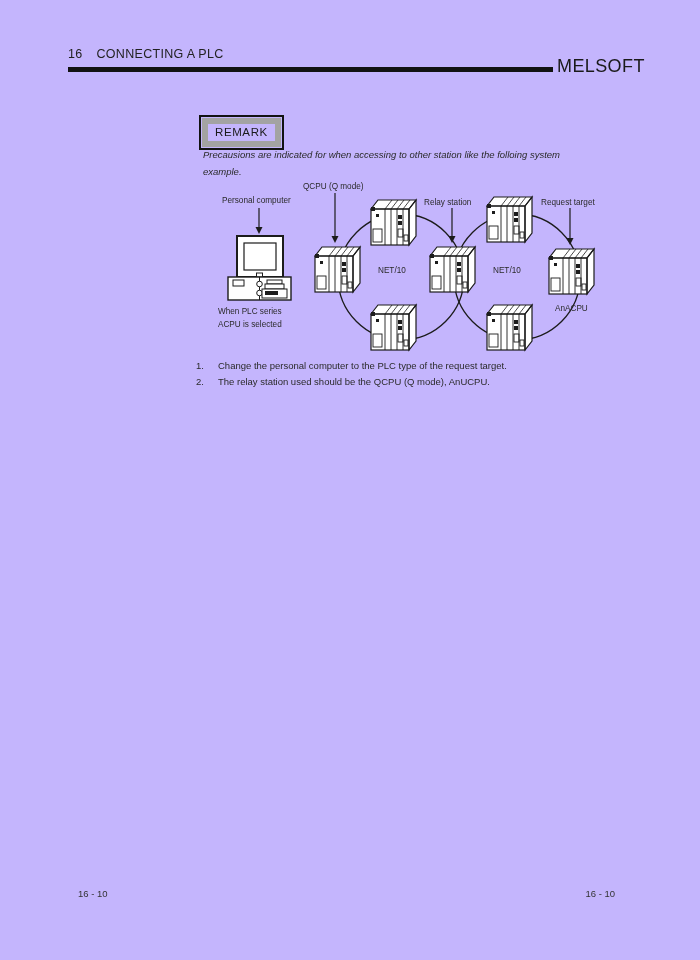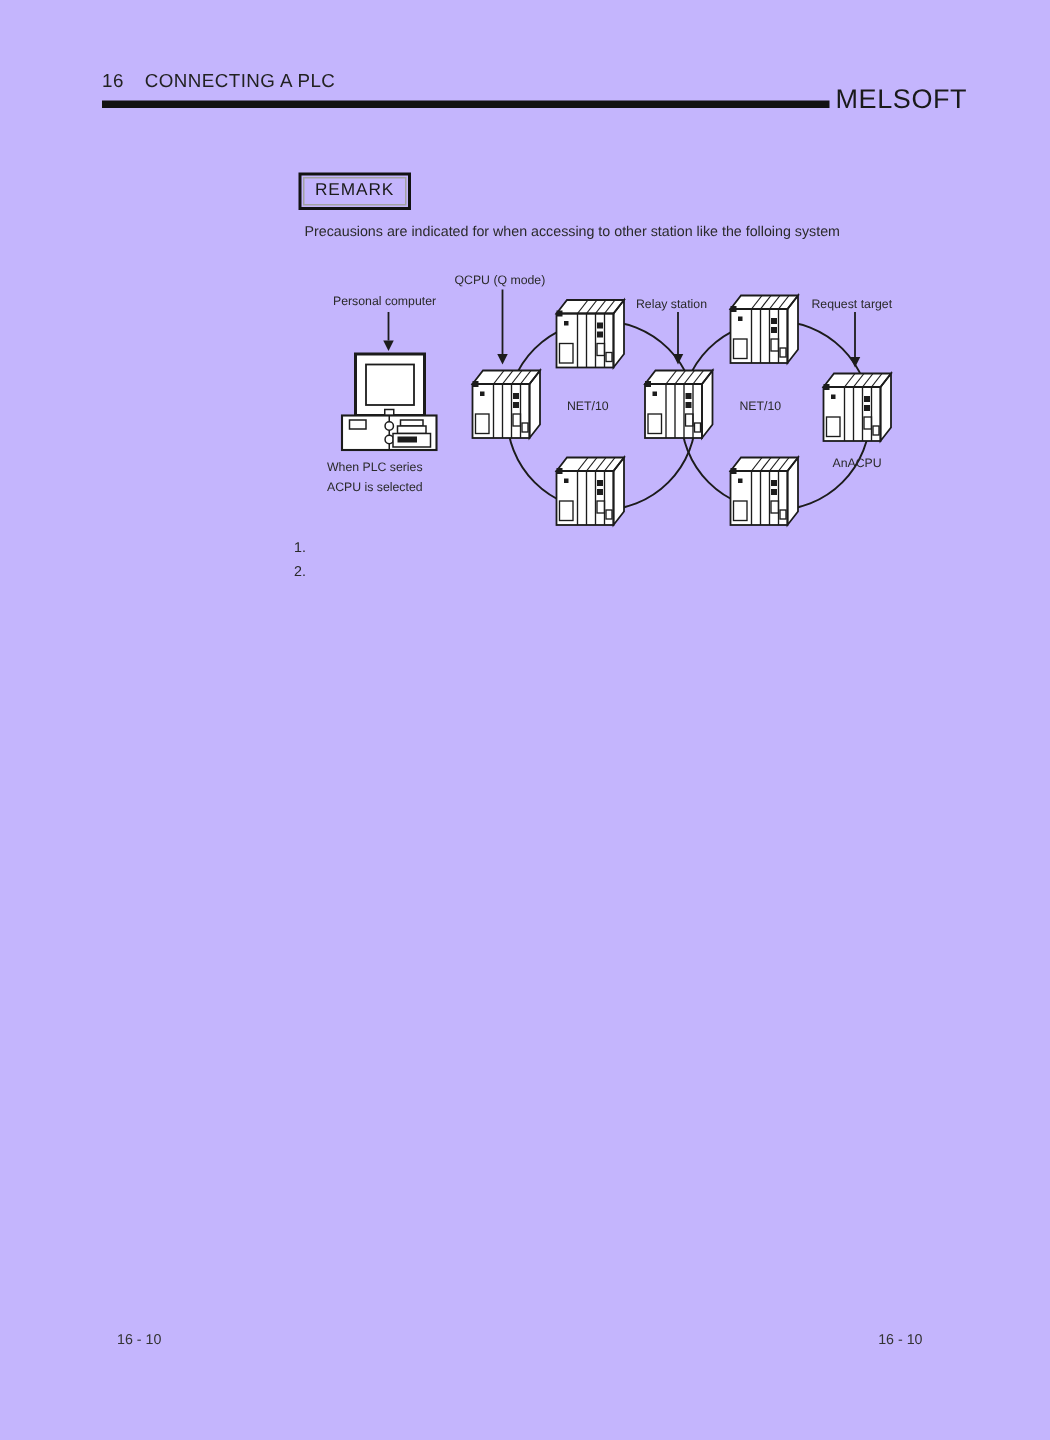--- a/index.html
+++ b/index.html
@@ -16,27 +16,27 @@
   .abs { position: absolute; }
 
   
   .chapter { left: 68px; top: 47px; font-size: 12.5px; letter-spacing: 0.3px; display: flex; gap: 14px; color: #222; }
   .rule { left: 68px; top: 67px; width: 485px; height: 5px; background: #121212; }
   .brand { left: 557px; top: 56px; font-size: 18px; letter-spacing: 0.4px; color: #1a1a1a; }
 
   
   .remark-box {
     left: 202px; top: 118px;
-    border: 1px solid #a3a3a3;
+    border: 6px solid #a3a3a3;
     outline: 2px solid #121212;
     outline-offset: 1px;
     padding: 2px 7px 3px 7px;
     font-size: 11.5px; letter-spacing: 0.6px; color: #1a1a1a;
   }
-  .para { left: 203px; top: 146px; width: 450px; font-size: 9.5px; line-height: 17px; color: #2a2a2a; }
+  .para { left: 203px; top: 146px; width: 450px; font-size: 9.5px; line-height: 17px; color: #2a2a2a; font-style: italic; }
 
   
   .diagram { left: 200px; top: 180px; }
   .diagram text { font-family: "Liberation Sans", sans-serif; font-size: 8.2px; fill: #2a2a2a; }
 
   
   .notes { left: 196px; top: 358px; font-size: 9.5px; line-height: 15.5px; color: #2a2a2a; }
   .note-item { display: flex; }
   .note-num { width: 22px; flex: 0 0 22px; }
 
@@ -53,20 +53,21 @@
     <span>16</span>
     <span>CONNECTING A PLC</span>
   </div>
   <div class="abs rule"></div>
   <div class="abs brand">MELSOFT</div>
 
   <div class="abs remark-box">REMARK</div>
 
   <div class="abs para">
     <div>Precausions are indicated for when accessing to other station like the folloing system</div>
+    <div>example.</div>
   </div>
 
   <svg class="abs diagram" width="420" height="175" viewBox="0 0 420 175">
     <defs>
       <g id="plc" stroke="#1c1c1c" stroke-width="1" fill="none">
 
         <polygon points="2,12 9,3 47,3 47,39 40,48 2,48" fill="#ffffff" stroke="none"></polygon>
         <polygon points="2,12 9,3 47,3 40,12" stroke-width="1.2"></polygon>
         <polygon points="40,12 47,3 47,39 40,48" stroke-width="1.2"></polygon>
         <rect x="2" y="12" width="38" height="36" stroke-width="1.2"></rect>
@@ -140,23 +141,27 @@
     <text x="293" y="93">NET/10</text>
     <text x="355" y="131">AnACPU</text>
     <text x="18" y="134">When PLC series</text>
     <text x="18" y="147">ACPU is selected</text>
   </svg>
 
   <div class="abs notes">
     <div class="note-item">
       <span class="note-num">1.</span>
       <span>
+        <div>Change the personal computer to the PLC type of the request target.</div>
       </span>
     </div>
     <div class="note-item">
       <span class="note-num">2.</span>
+      <span>
+        <div>The relay station used should be the QCPU (Q mode), AnUCPU.</div>
+      </span>
     </div>
   </div>
 
   <div class="abs footer-left">16 - 10</div>
   <div class="abs footer-right">16 - 10</div>
 
 </div>
 
 </body></html>

